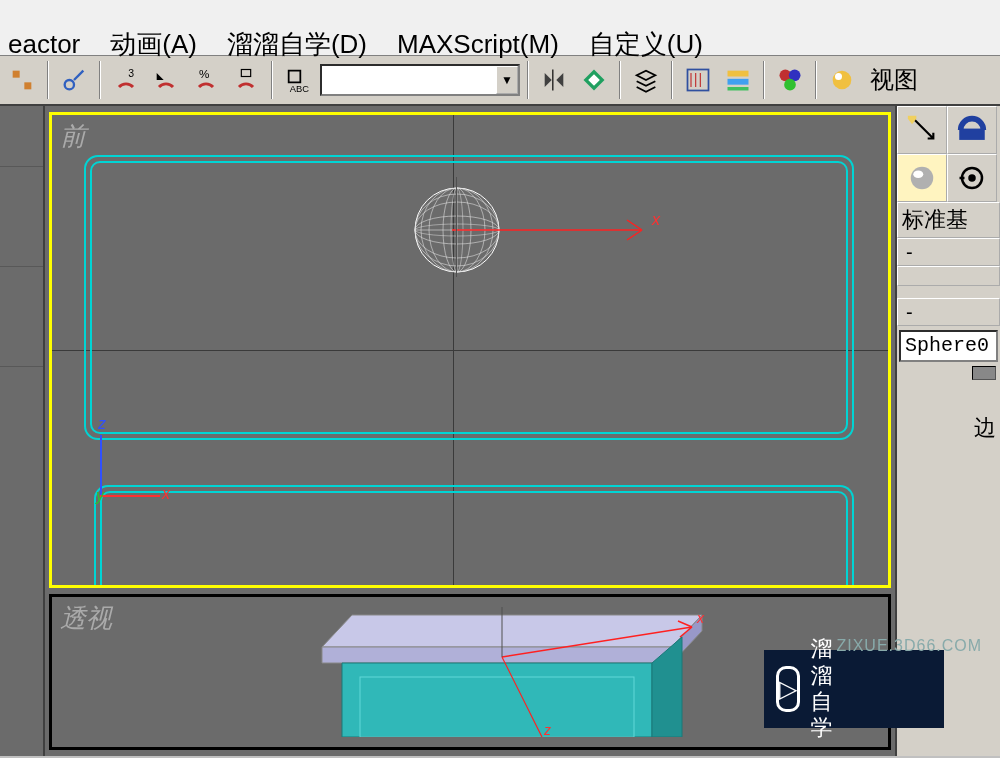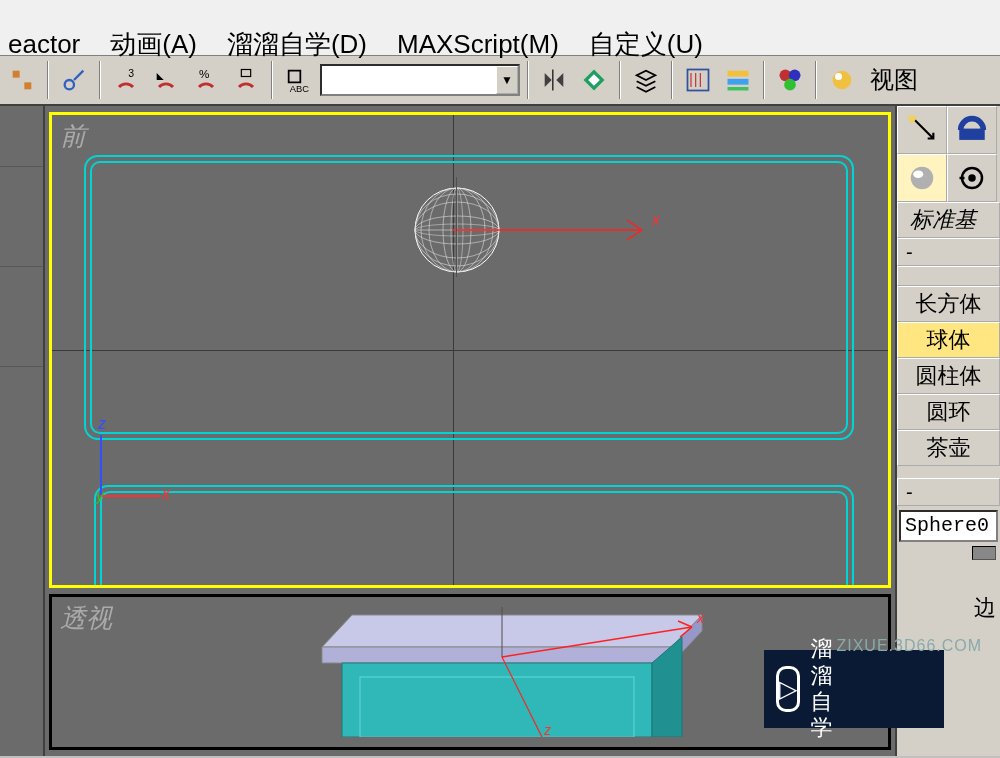--- a/index.html
+++ b/index.html
@@ -276,32 +276,25 @@
       </div>
       <div class="panel-tab">
         <svg width="30" height="30" viewBox="0 0 24 24">
             <circle cx="12" cy="12" r="8" fill="none" stroke="#000" stroke-width="2"></circle>
             <circle cx="12" cy="12" r="3" fill="#000"></circle>
             <line x1="2" y1="12" x2="6" y2="12" stroke="#000" stroke-width="2"></line>
           </svg>
       </div>
     </div>
 
-    <div class="obj-btn" style="justify-content:flex-start; padding-left:12px;font-style:italic;">标准基</div>
+    <div class="obj-btn" style="justify-content:flex-start; padding-left:4px;">标准基</div>
 
     <div class="rollup-hdr">-</div>
     <div style="height:20px; background:#d4d0c8; border:1px outset #fff;"></div>
 
-    <div id="obj-btns">
-        <div class="obj-btn">长方体</div>
-        <div class="obj-btn selected">球体</div>
-        <div class="obj-btn">圆柱体</div>
-        <div class="obj-btn">圆环</div>
-        <div class="obj-btn">茶壶</div>
-      </div>
 
     <div style="height:12px;"></div>
     <div class="rollup-hdr">-</div>
     <div class="name-field">Sphere0</div>
     <div style="height:14px; display:flex; justify-content:flex-end; padding-right:4px;">
       <div style="width:24px; height:14px; background:#888; border:1px inset #000;"></div>
     </div>
     <div style="height:30px;"></div>
     <div class="obj-btn" style="justify-content:flex-end; padding-right:4px; border:none; background:transparent;">边</div>
   </div>

